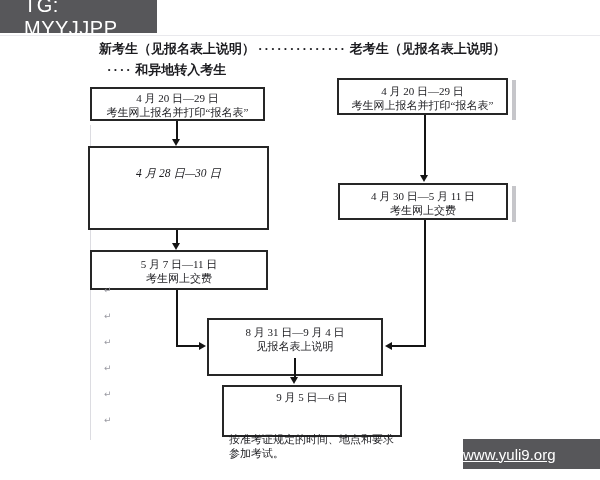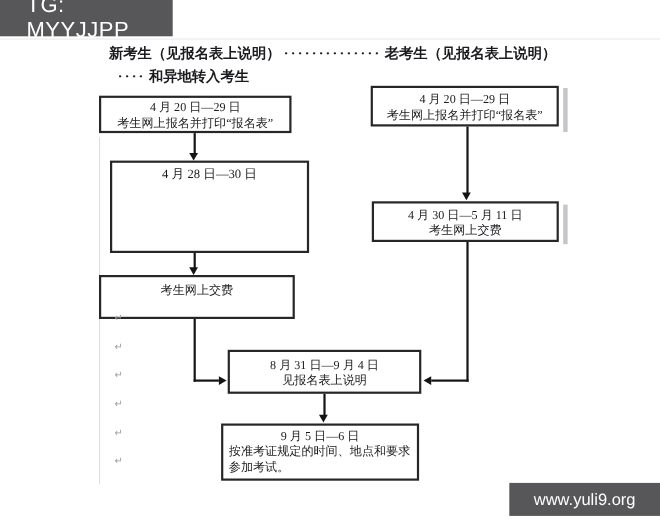--- a/index.html
+++ b/index.html
@@ -8,21 +8,21 @@
     font-family:"Liberation Serif","DejaVu Serif",serif;
     color:#1b1b1f;overflow:hidden;
   }
   
   .overlay-bar{
     position:absolute;background:#57575A;color:#ffffff;
     font-family:"Liberation Sans","DejaVu Sans",sans-serif;
     display:flex;align-items:center;
   }
   .tag-bar{left:0;top:0;width:133px;height:33px;padding-left:24px;font-size:20px;letter-spacing:.5px;}
-  .watermark-bar{left:463px;top:439px;width:137px;height:30px;justify-content:center;font-size:15px;}
+  .watermark-bar{left:463px;top:439px;width:137px;height:30px;justify-content:flex-start;font-size:15px;text-decoration:underline;}
   
   .hline-faint{position:absolute;left:0;top:35px;width:600px;height:1px;background:#e9e9ed;}
   .vline-faint{position:absolute;left:90px;top:125px;width:1px;height:315px;background:#dcdce1;}
   .gray-bar{position:absolute;width:4px;background:#c6c6ca;}
   .gray-bar.g1{left:512px;top:80px;height:40px;}
   .gray-bar.g2{left:512px;top:186px;height:36px;}
   
   .hdr{position:absolute;font-weight:bold;font-size:13px;white-space:nowrap;}
   .hdr-line1{left:99px;top:40px;}
   .hdr-line2{left:104px;top:61px;}
@@ -30,27 +30,27 @@
   
   .box{
     position:absolute;border:2px solid #262626;background:#ffffff;
     font-size:11px;line-height:14px;box-sizing:border-box;text-align:center;
   }
   .box .date{text-align:center;white-space:nowrap;}
   .box .body{text-align:center;}
   .box.multiline{text-align:left;}
   .box.multiline .body{text-align:justify;}
   #box-l1{left:90px;top:87px;width:175px;height:34px;padding-top:2px;}
-  #box-l2{left:100px;top:146px;width:181px;height:84px;padding:4px 4px 0 4px;line-height:15.5px;font-size:11.5px;}
+  #box-l2{left:88px;top:146px;width:181px;height:84px;padding:18px 4px 0 4px;line-height:15.5px;font-size:11.5px;font-style:italic;}
   #box-l3{left:90px;top:250px;width:178px;height:40px;padding-top:5px;}
   #box-r1{left:337px;top:78px;width:171px;height:37px;padding-top:4px;}
   #box-r2{left:338px;top:183px;width:170px;height:37px;padding-top:4px;}
-  #box-m1{left:207px;top:318px;width:176px;height:40px;padding-top:5px;}
-  #box-m2{left:201px;top:385px;width:180px;height:52px;padding:3px 5px 0 5px;}
-  #box-m2 .body{text-align:left;}
+  #box-m1{left:207px;top:318px;width:176px;height:58px;padding-top:5px;}
+  #box-m2{left:222px;top:385px;width:180px;height:52px;padding:3px 5px 0 5px;}
+  #box-m2 .body{text-align:left;margin-top:28px;}
   
   .cline{position:absolute;background:#141414;}
   .head{position:absolute;width:0;height:0;}
   .head.down{border-left:4.5px solid transparent;border-right:4.5px solid transparent;border-top:7px solid #141414;}
   .head.right{border-top:4.5px solid transparent;border-bottom:4.5px solid transparent;border-left:7px solid #141414;}
   .head.left{border-top:4.5px solid transparent;border-bottom:4.5px solid transparent;border-right:7px solid #141414;}
   
   .pmark{position:absolute;left:104px;color:#9a9aa2;font-size:9px;
          font-family:"DejaVu Sans","Liberation Sans",sans-serif;}
   .pm1{top:285px;}.pm2{top:311px;}.pm3{top:337px;}.pm4{top:363px;}.pm5{top:389px;}.pm6{top:415px;}
@@ -73,20 +73,21 @@
   </div>
 
   <div class="box" id="box-l1">
     <div class="date">4 月 20 日—29 日</div>
     <div class="body">考生网上报名并打印“报名表”</div>
   </div>
   <div class="box multiline" id="box-l2">
     <div class="date">4 月 28 日—30 日</div>
   </div>
   <div class="box" id="box-l3">
+    <div class="date">5 月 7 日—11 日</div>
     <div class="body">考生网上交费</div>
   </div>
 
   <div class="box" id="box-r1">
     <div class="date">4 月 20 日—29 日</div>
     <div class="body">考生网上报名并打印“报名表”</div>
   </div>
   <div class="box" id="box-r2">
     <div class="date">4 月 30 日—5 月 11 日</div>
     <div class="body">考生网上交费</div>

